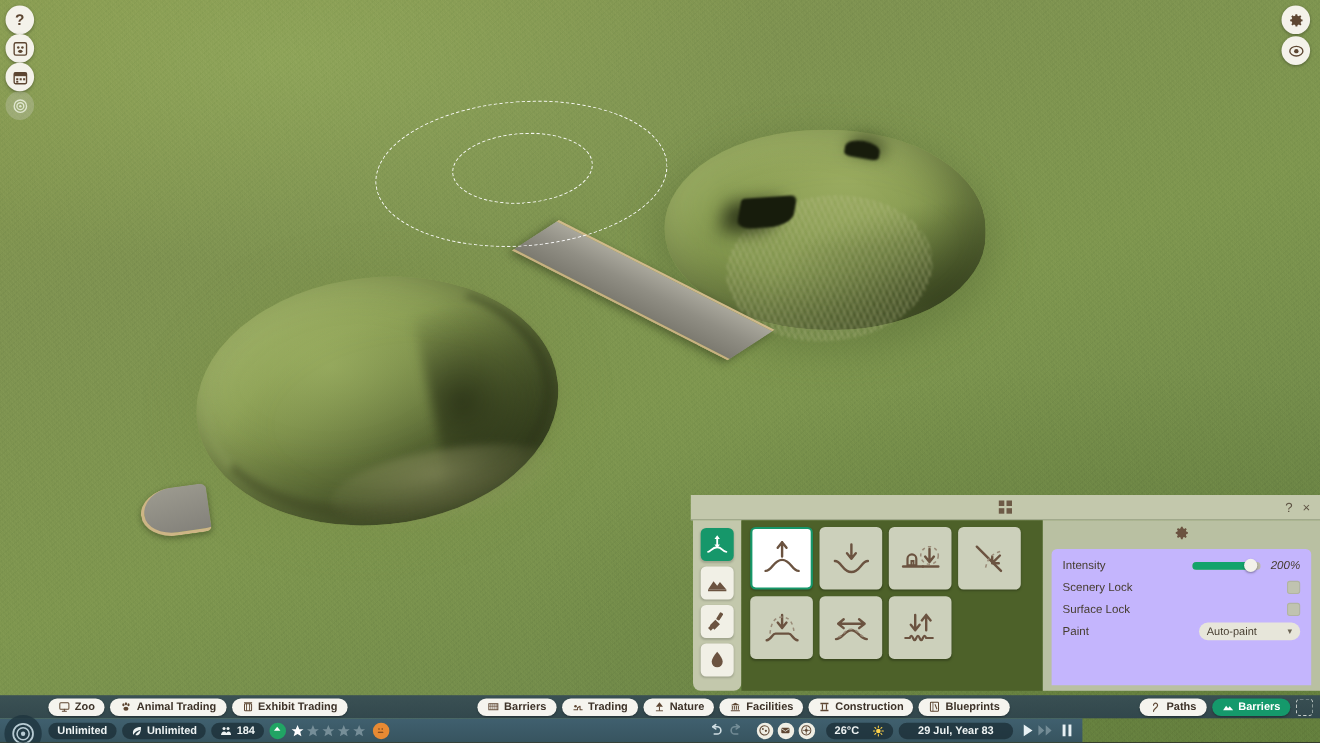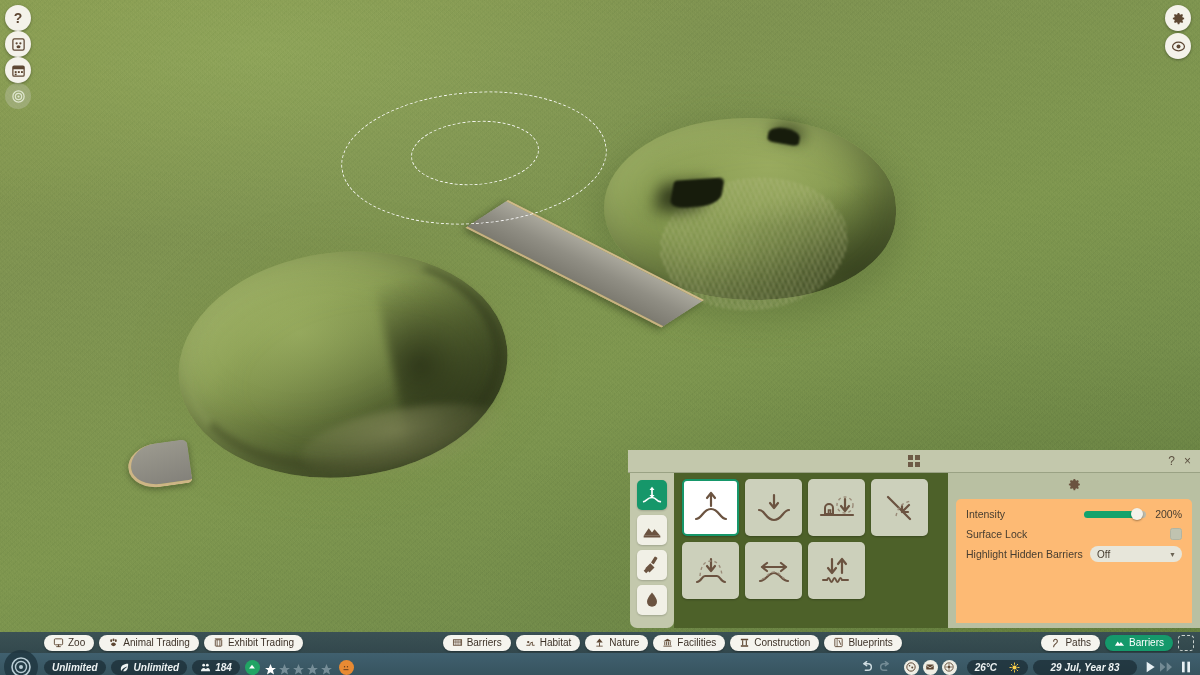--- a/index.html
+++ b/index.html
@@ -177,59 +177,59 @@
   .tool-btn svg { width: 40px; height: 40px; }
 
   #tw-settings {
     position: absolute; left: 320px; top: 0; width: 252px; height: 155px;
     background: #b9c0a2;
   }
   #tw-gear { display: flex; justify-content: center; padding-top: 4px; }
   #tw-gear svg { width: 15px; height: 15px; }
   #tw-settings-card {
     position: absolute; left: 8px; top: 26px; width: 236px; height: 124px;
-    background: #fdba74; border-radius: 5px 5px 0 0; padding: 5px 10px 0 10px;
+    background: #c4b5fd; border-radius: 5px 5px 0 0; padding: 5px 10px 0 10px;
   }
   .srow { display: flex; align-items: center; height: 20px; }
   .srow .slabel { flex: 1; font-size: 10.5px; color: #463d30; }
   .slider-track {
     width: 62px; height: 7px; border-radius: 4px; background: #bdbbab;
     position: relative; margin-right: 6px;
   }
   .slider-fill { position: absolute; left: 0; top: 0; height: 7px; border-radius: 4px;
                  background: #13a36b; }
   .slider-knob { position: absolute; top: -2.5px; width: 12px; height: 12px;
                  border-radius: 50%; background: #f3f2ea;
                  box-shadow: 0 1px 2px rgba(0,0,0,.35); }
-  .sval { width: 30px; text-align: right; font-size: 10.5px; color: #463d30; }
+  .sval { width: 30px; text-align: right; font-size: 10.5px; color: #463d30; font-style: italic; }
   .checkbox { width: 12px; height: 12px; border-radius: 2.5px; background: #c0c3b0;
               border: 1px solid #b1b4a2; cursor: pointer; }
   .dropdown {
     width: 92px; height: 16px; border-radius: 8px; background: #e7e6da;
     display: flex; align-items: center; padding: 0 7px; font-size: 10px;
     color: #463d30; cursor: pointer; position: relative;
   }
   .dropdown .caret { position: absolute; right: 6px; font-size: 7px; color: #6b6454; }
 
   
   #bottom { position: absolute; left: 0; bottom: 0; width: 1200px; height: 43px; }
   #bar-top {
     position: absolute; left: 0; top: 0; width: 1200px; height: 21px;
     background: linear-gradient(180deg, rgba(52,74,85,.90), rgba(45,66,77,.92));
     display: flex; align-items: center;
   }
   #bar-bottom {
-    position: absolute; left: 0; top: 21px; width: 1200px; height: 22px;
+    position: absolute; left: 0; top: 21px; width: 984px; height: 22px;
     background: linear-gradient(180deg, #40606f, #37545f);
-    display: flex; align-items: flex-end; font-style: italic;
+    display: flex; align-items: center;
   }
   .pill {
     height: 16px; border-radius: 9px; background: #f5f4ee; color: #3d3228;
     display: inline-flex; align-items: center; gap: 4px; padding: 0 9px;
-    font-size: 10px; font-weight: normal; margin-right: 5px; cursor: pointer;
+    font-size: 10px; font-weight: bold; margin-right: 5px; cursor: pointer;
     box-shadow: 0 1px 2px rgba(0,0,0,.3); white-space: nowrap;
   }
   .pill.green { background: #15996b; color: #fff; }
   .pill svg { width: 11px; height: 11px; }
   .dark-pill {
     height: 15px; border-radius: 8px; background: rgba(22,38,46,.65);
     color: #eef3f3; display: inline-flex; align-items: center; gap: 4px;
     padding: 0 8px; font-size: 10px; font-weight: bold; margin-right: 5px;
     white-space: nowrap;
   }
@@ -428,34 +428,38 @@
           <div class="srow">
             <span class="slabel">Intensity</span>
             <span class="slider-track">
               <span class="slider-fill" style="width:86%"></span>
               <span class="slider-knob" style="left:calc(86% - 6px)"></span>
             </span>
             <span class="sval">200%</span>
           </div>
 
 
+          <div class="srow">
+            <span class="slabel">Scenery Lock</span>
+            <span class="checkbox"></span>
+          </div>
 
           <div class="srow">
             <span class="slabel">Surface Lock</span>
             <span class="checkbox"></span>
           </div>
 
-
           <div class="srow">
-            <span class="slabel">Highlight Hidden Barriers</span>
+            <span class="slabel">Paint</span>
             <span class="dropdown">
-              <span>Off</span>
+              <span>Auto-paint</span>
               <span class="caret">▼</span>
             </span>
           </div>
+
 
         </div>
       </div>
     </div>
   </div>
 
   <div id="bottom">
 
     <div id="bar-top">
       <div style="width:44px"></div>
@@ -491,21 +495,21 @@
           <rect x="3" y="6" width="18" height="12" fill="none" stroke="#5d4632" stroke-width="1.8"></rect>
           <path d="M7 6v12M11 6v12M15 6v12M19 6v12M3 11h18" stroke="#5d4632" stroke-width="1.3"></path>
         </svg>
         <span>Barriers</span>
       </div>
       <div class="pill">
         <svg viewBox="0 0 24 24">
           <path d="M3 18h8v-4l5-3v7h5" fill="none" stroke="#5d4632" stroke-width="2" stroke-linejoin="round"></path>
           <circle cx="7" cy="11" r="2.5" fill="#5d4632"></circle>
         </svg>
-        <span>Habitat</span>
+        <span>Trading</span>
       </div>
       <div class="pill">
         <svg viewBox="0 0 24 24">
           <path d="M12 3l7 9H5z" fill="#5d4632"></path>
           <path d="M11 12h2v8h-2z" fill="#5d4632"></path>
           <path d="M5 20h14" stroke="#5d4632" stroke-width="1.8"></path>
         </svg>
         <span>Nature</span>
       </div>
       <div class="pill">

